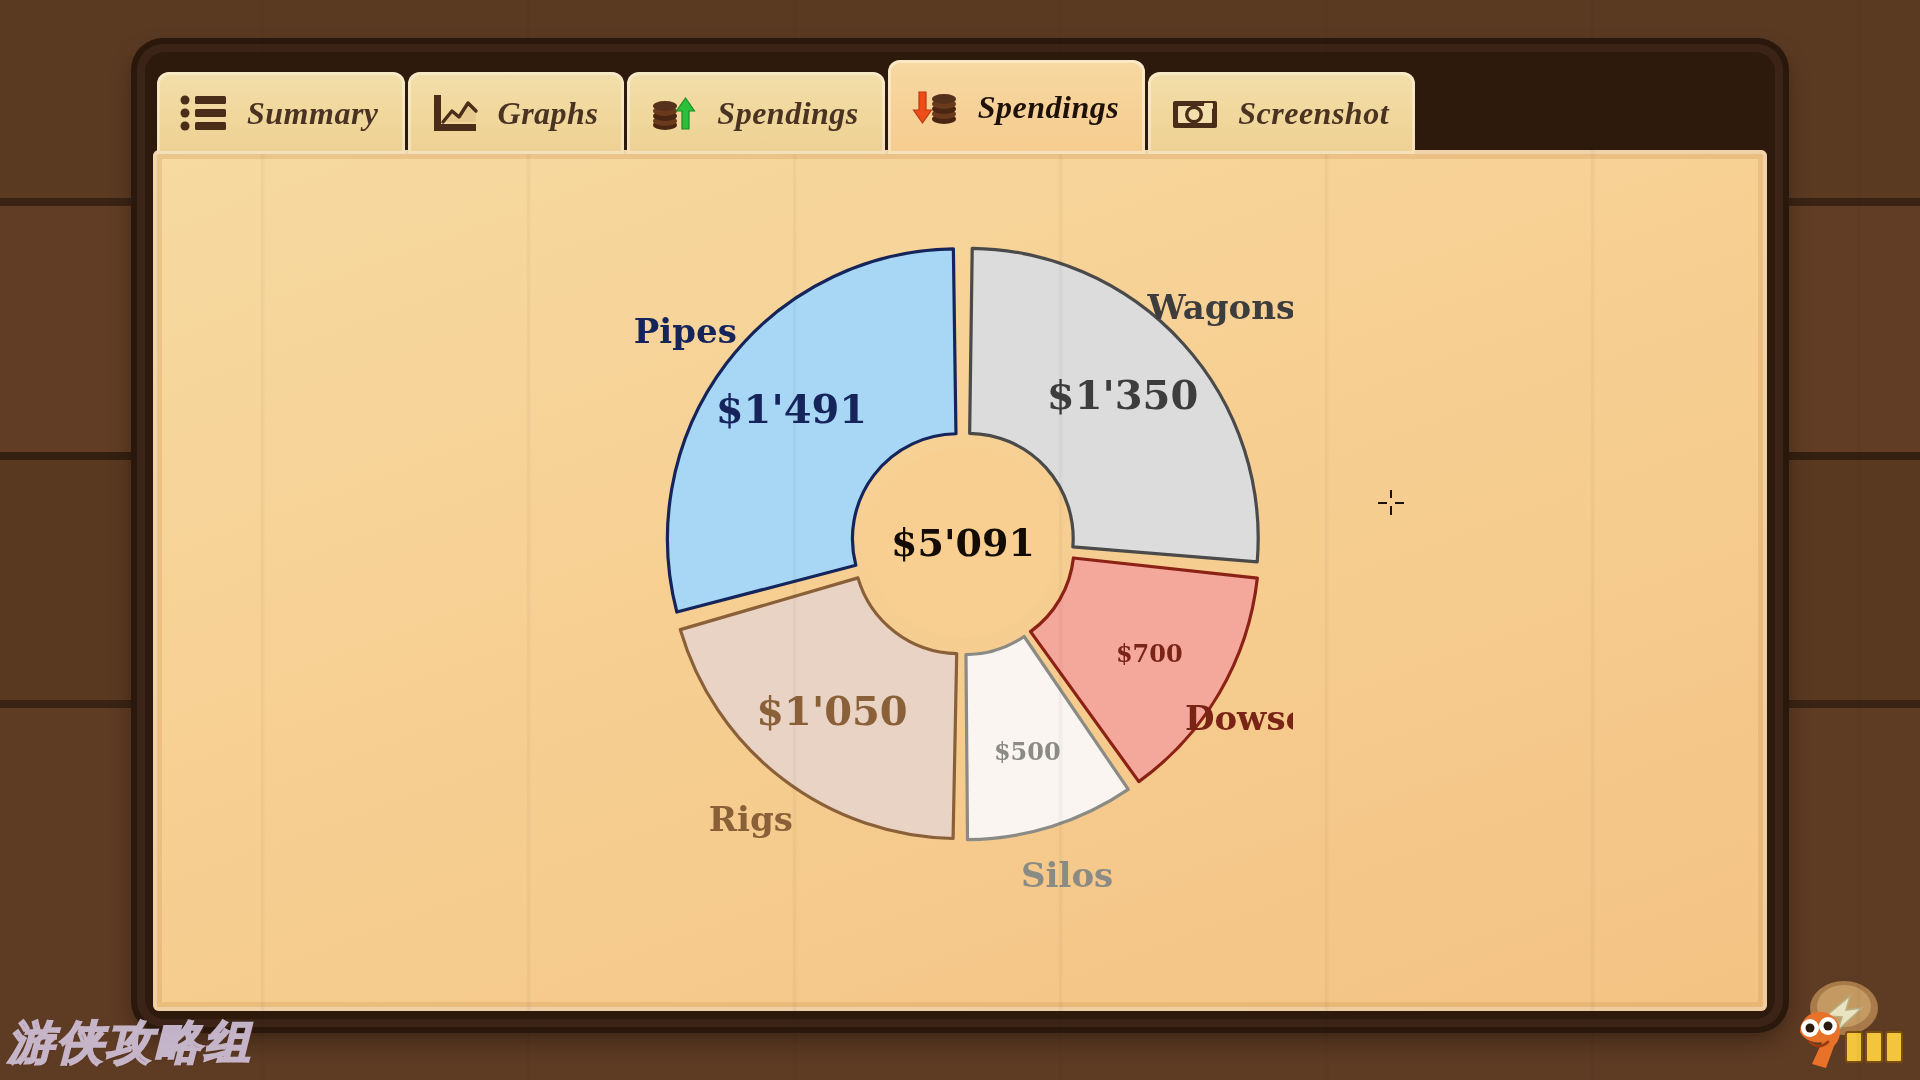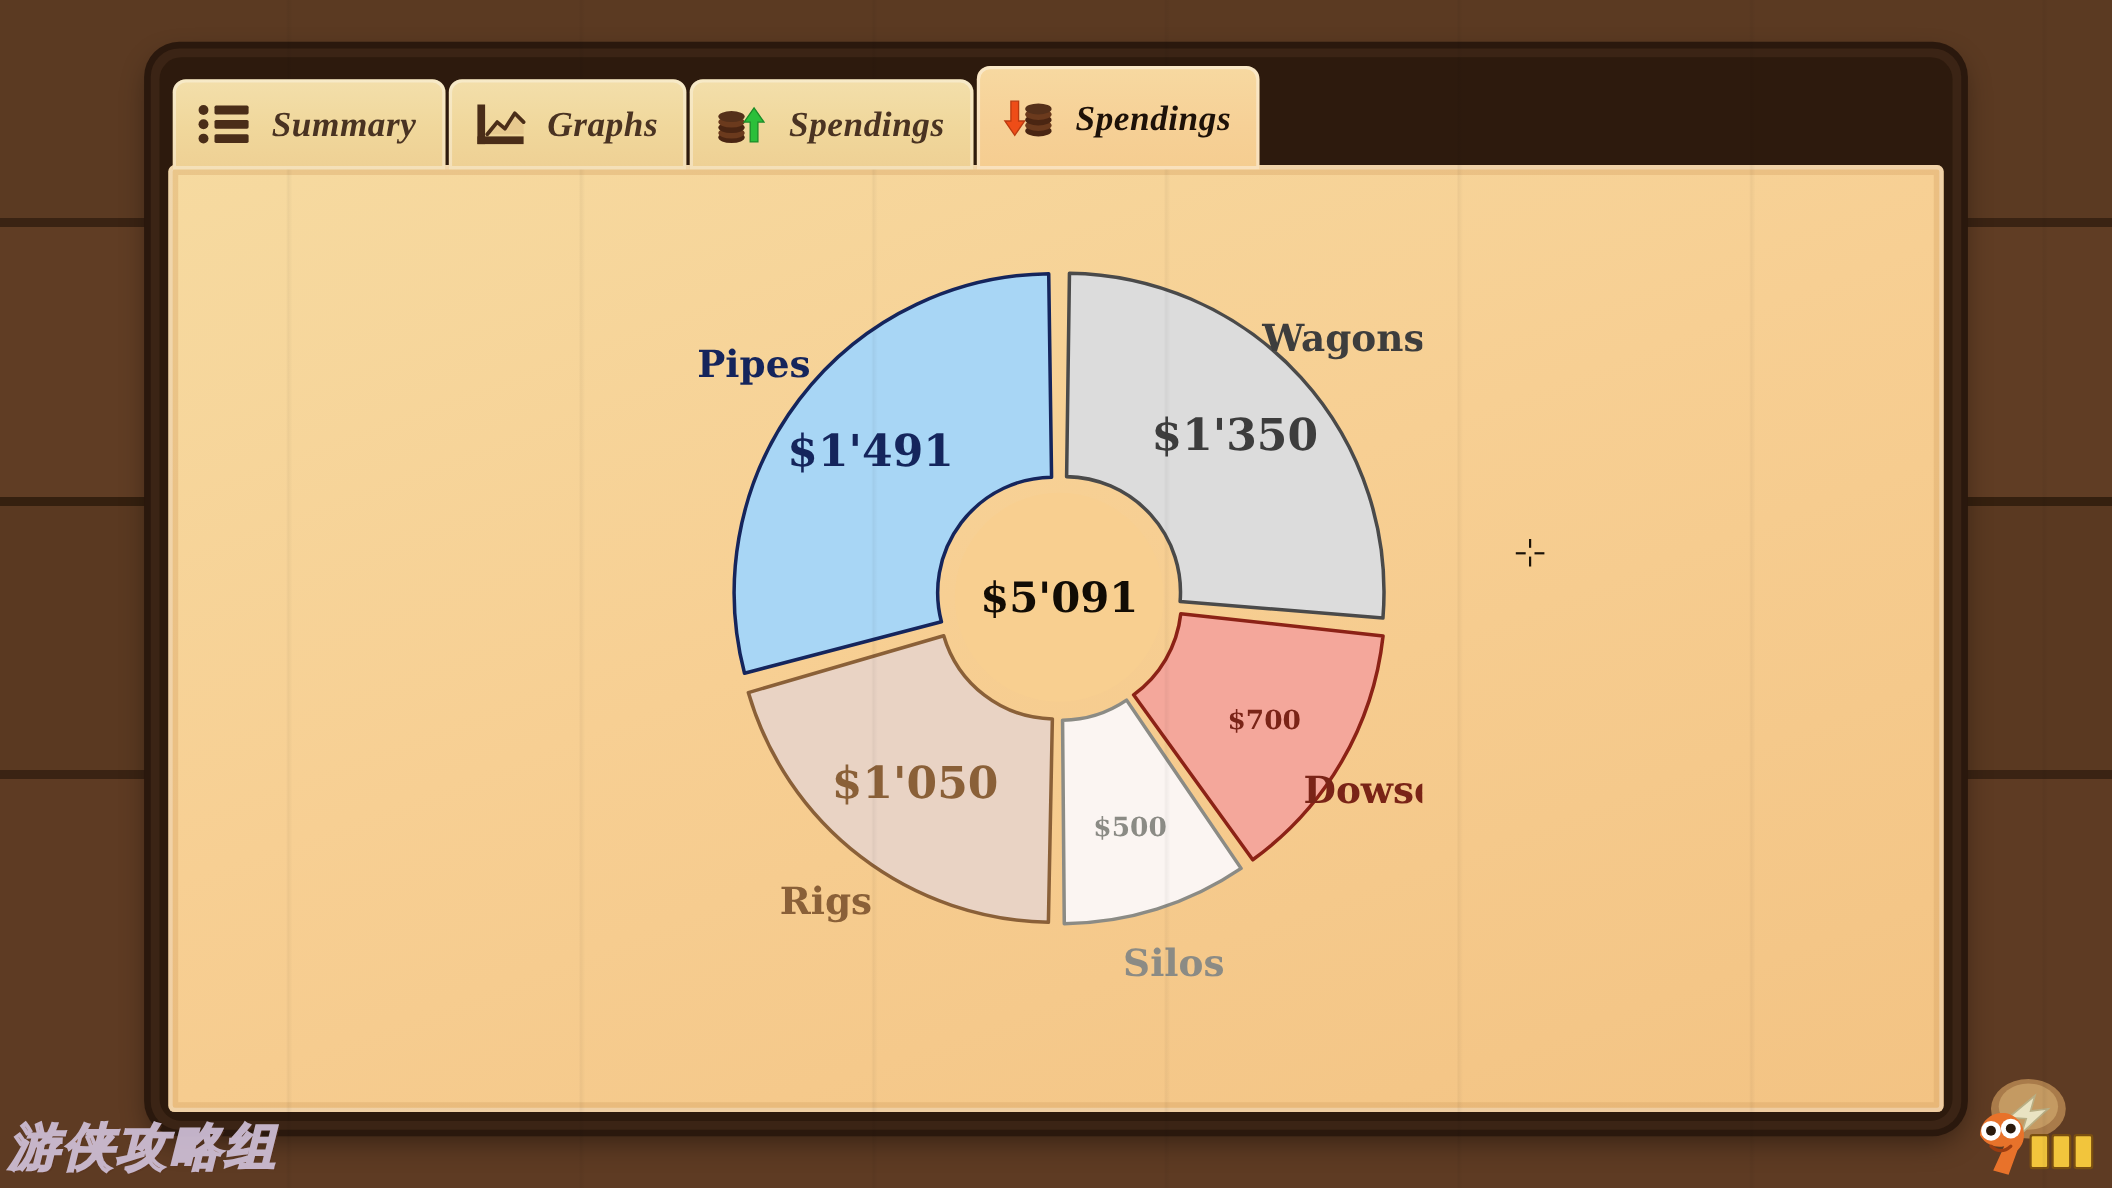--- a/index.html
+++ b/index.html
@@ -212,20 +212,30 @@
               <ellipse cx="34" cy="34" rx="12" ry="5" fill="#4a2512"></ellipse>
               <ellipse cx="34" cy="29" rx="12" ry="5" fill="#6b3a1d"></ellipse>
               <ellipse cx="34" cy="24" rx="12" ry="5" fill="#4a2512"></ellipse>
               <ellipse cx="34" cy="19" rx="12" ry="5" fill="#6b3a1d"></ellipse>
               <ellipse cx="34" cy="14" rx="12" ry="5" fill="#55301a"></ellipse>
             </g>
           </svg>
           <span class="tab-label">Spendings</span>
         </div>
 
+        <div class="tab">
+          <svg class="tab-icon" viewBox="0 0 50 44">
+            <rect x="3" y="10" width="44" height="27" rx="2" fill="#4a2d18"></rect>
+            <rect x="8" y="15" width="34" height="17" rx="1" fill="#f3dfab"></rect>
+            <circle cx="24" cy="23.5" r="9" fill="#4a2d18"></circle>
+            <circle cx="24" cy="23.5" r="5.5" fill="#f3dfab"></circle>
+            <rect x="34" y="12" width="9" height="6" rx="1" fill="#f3dfab"></rect>
+          </svg>
+          <span class="tab-label">Screenshot</span>
+        </div>
 
       </div>
 
       <div class="content-panel">
         <div class="chart-wrap">
           <svg id="donut" width="660" height="690" viewBox="0 0 660 690">
               <path d="M336.6460186590478 235.3019755909815 L339.22902202178966 50.32000864926022 A290 290 0 0 1 624.2202889610378 363.86514547079196 L439.83251186118935 348.8269389229154 A105 105 0 0 0 336.6460186590478 235.3019755909815 Z" fill="#dcdcdc" stroke="#4a4a4a" stroke-width="3.2" stroke-linejoin="round"></path>
               <text x="489.5436834818763" y="210.98561084832005" text-anchor="middle" fill="#3d3d3d" font-family="&quot;DejaVu Serif&quot;, serif" font-weight="700" font-size="40" class="slice-value">$1'350</text>
               <text x="588.2594876399575" y="121.25963908192813" text-anchor="middle" fill="#3d3d3d" font-family="&quot;DejaVu Serif&quot;, serif" font-weight="700" font-size="34" class="slice-label">Wagons</text>
               <path d="M440.42258043529966 359.9763618050026 L624.3185761438342 380.15711407955 A290 290 0 0 1 505.8441048859064 583.6174715116451 L397.5266511867396 433.64304294420947 A105 105 0 0 0 440.42258043529966 359.9763618050026 Z" fill="#f4a79b" stroke="#8c2216" stroke-width="3.2" stroke-linejoin="round"></path>

